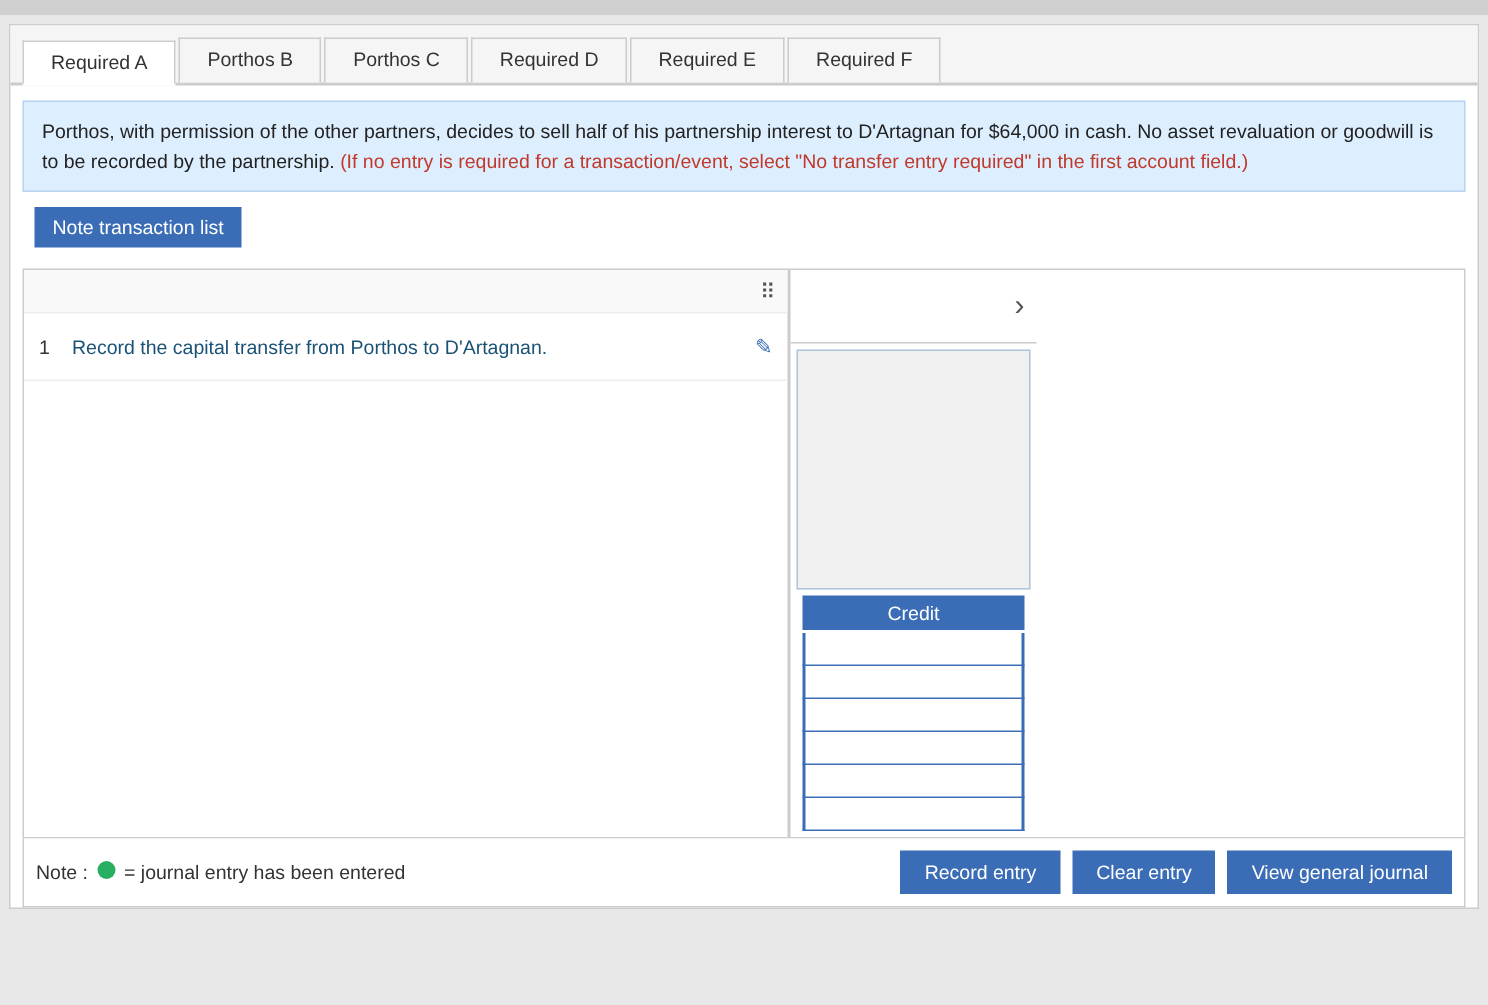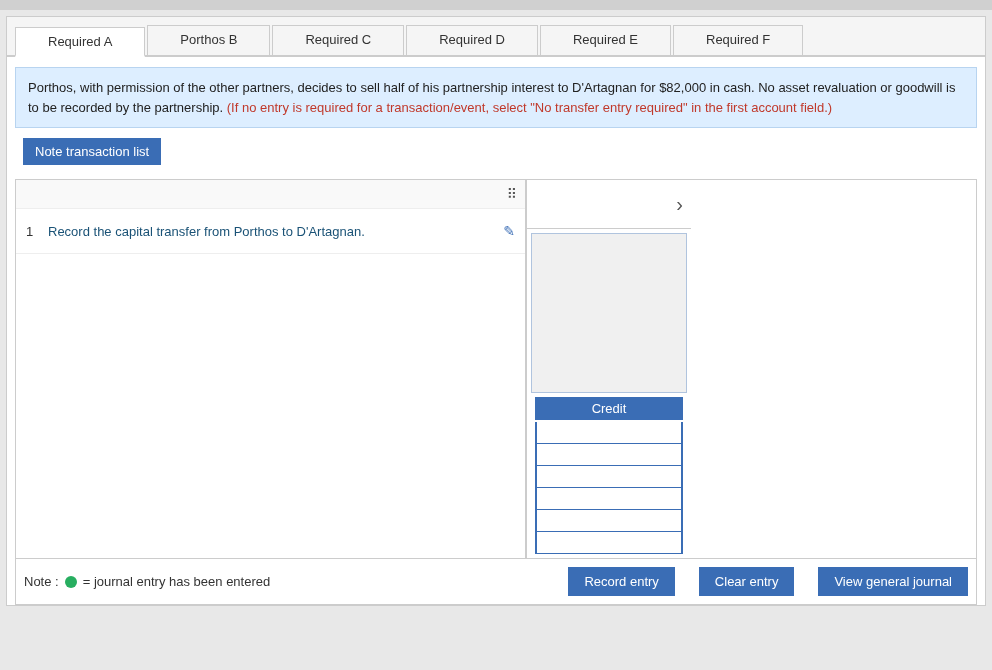--- a/index.html
+++ b/index.html
@@ -27,21 +27,21 @@
     
     .tabs {
       display: flex;
       border-bottom: 2px solid #ccc;
       background: #f5f5f5;
       padding-top: 8px;
       padding-left: 8px;
     }
 
     .tab {
-      padding: 6px 32px;
+      padding: 6px 18px;
       border: 1px solid #ccc;
       border-bottom: none;
       background: #f5f5f5;
       cursor: pointer;
       margin-right: 2px;
       font-size: 13px;
       color: #333;
     }
 
     .tab.active {
@@ -203,37 +203,37 @@
       justify-content: space-between;
       padding: 8px 8px;
       margin: 0 8px;
       border: 1px solid #ccc;
       border-top: none;
       background: #fff;
     }
 
     .note-section {
       display: flex;
-      align-items: center;
+      align-items: flex-start;
       gap: 6px;
       font-size: 13px;
       color: #333;
     }
 
     .green-dot {
       width: 12px;
       height: 12px;
       background: #27ae60;
       border-radius: 50%;
       display: inline-block;
     }
 
     .btn-group {
       display: flex;
-      gap: 24px;
+      gap: 8px;
     }
 
     .action-btn {
       background: #3a6db5;
       color: #fff;
       border: none;
       padding: 7px 16px;
       cursor: pointer;
       font-size: 13px;
     }
@@ -241,28 +241,28 @@
 </head>
 <body>
 
 <div class="top-bar"></div>
 
 <div class="main-container">
 
   <div class="tabs">
     <div class="tab active">Required A</div>
     <div class="tab">Porthos B</div>
-    <div class="tab">Required C</div>
+    <div class="tab">Porthos C</div>
     <div class="tab">Required D</div>
     <div class="tab">Required E</div>
     <div class="tab">Required F</div>
   </div>
 
   <div class="instruction-box">
-    <span>Porthos, with permission of the other partners, decides to sell half of his partnership interest to D'Artagnan for $82,000 in cash. No asset revaluation or goodwill is to be recorded by the partnership.</span>
+    <span>Porthos, with permission of the other partners, decides to sell half of his partnership interest to D'Artagnan for $64,000 in cash. No asset revaluation or goodwill is to be recorded by the partnership.</span>
     <span class="red-text">(If no entry is required for a transaction/event, select "No transfer entry required" in the first account field.)</span>
   </div>
 
   <div style="margin: 0 8px 8px 8px;">
     <button class="view-transaction-btn">Note transaction list</button>
   </div>
 
   <div class="content-area">
 
     <div class="left-panel">

